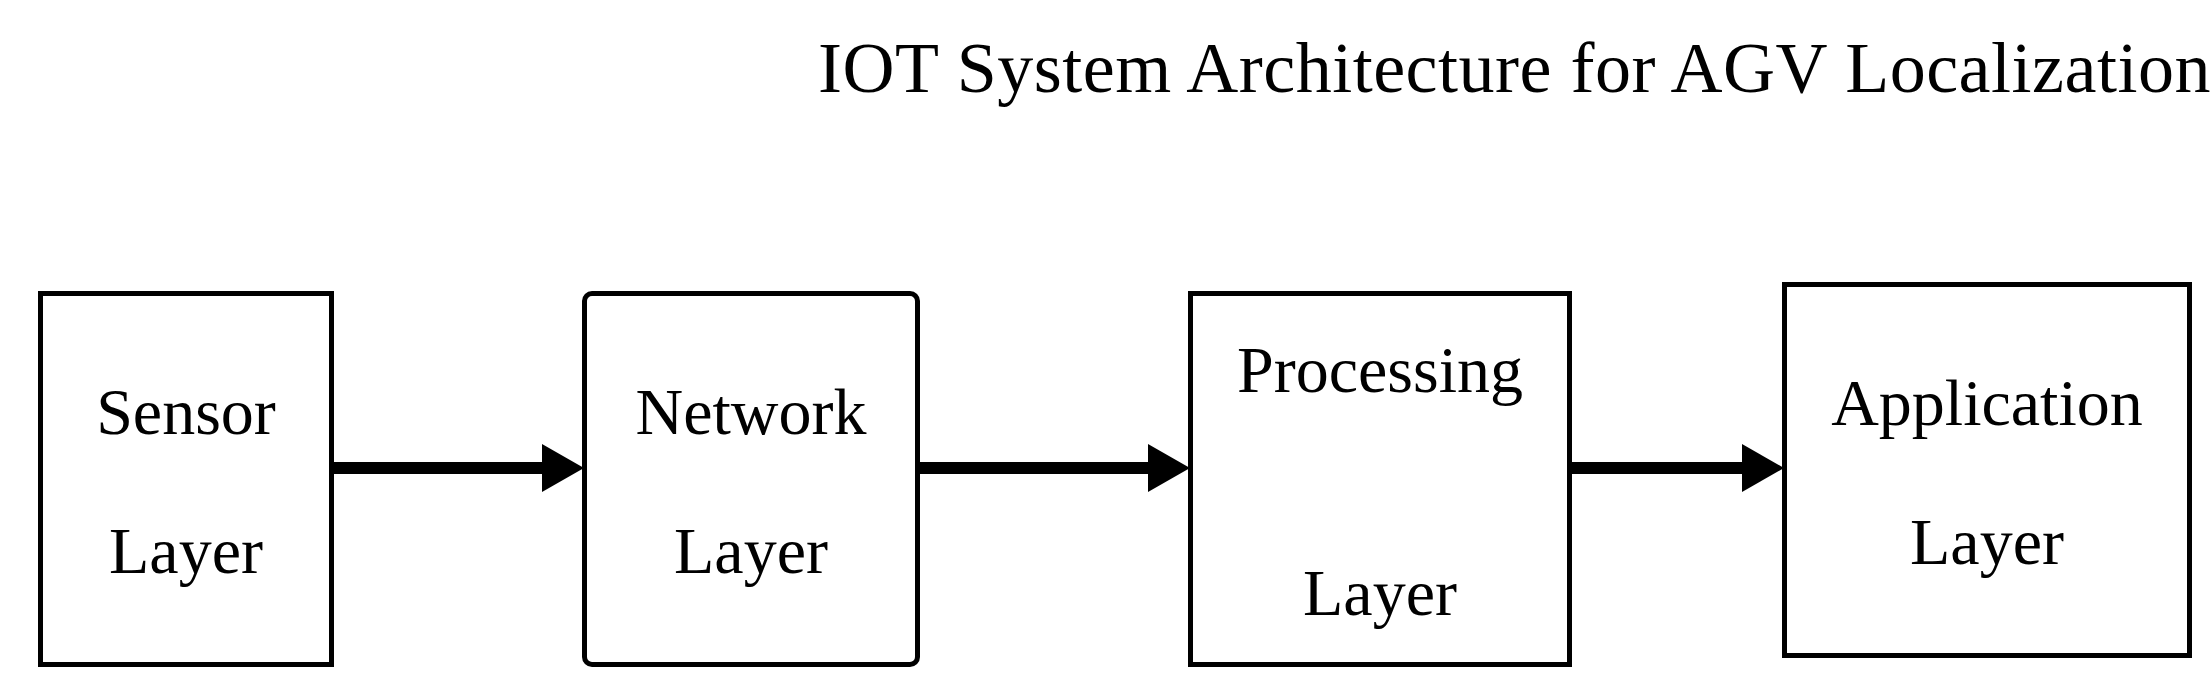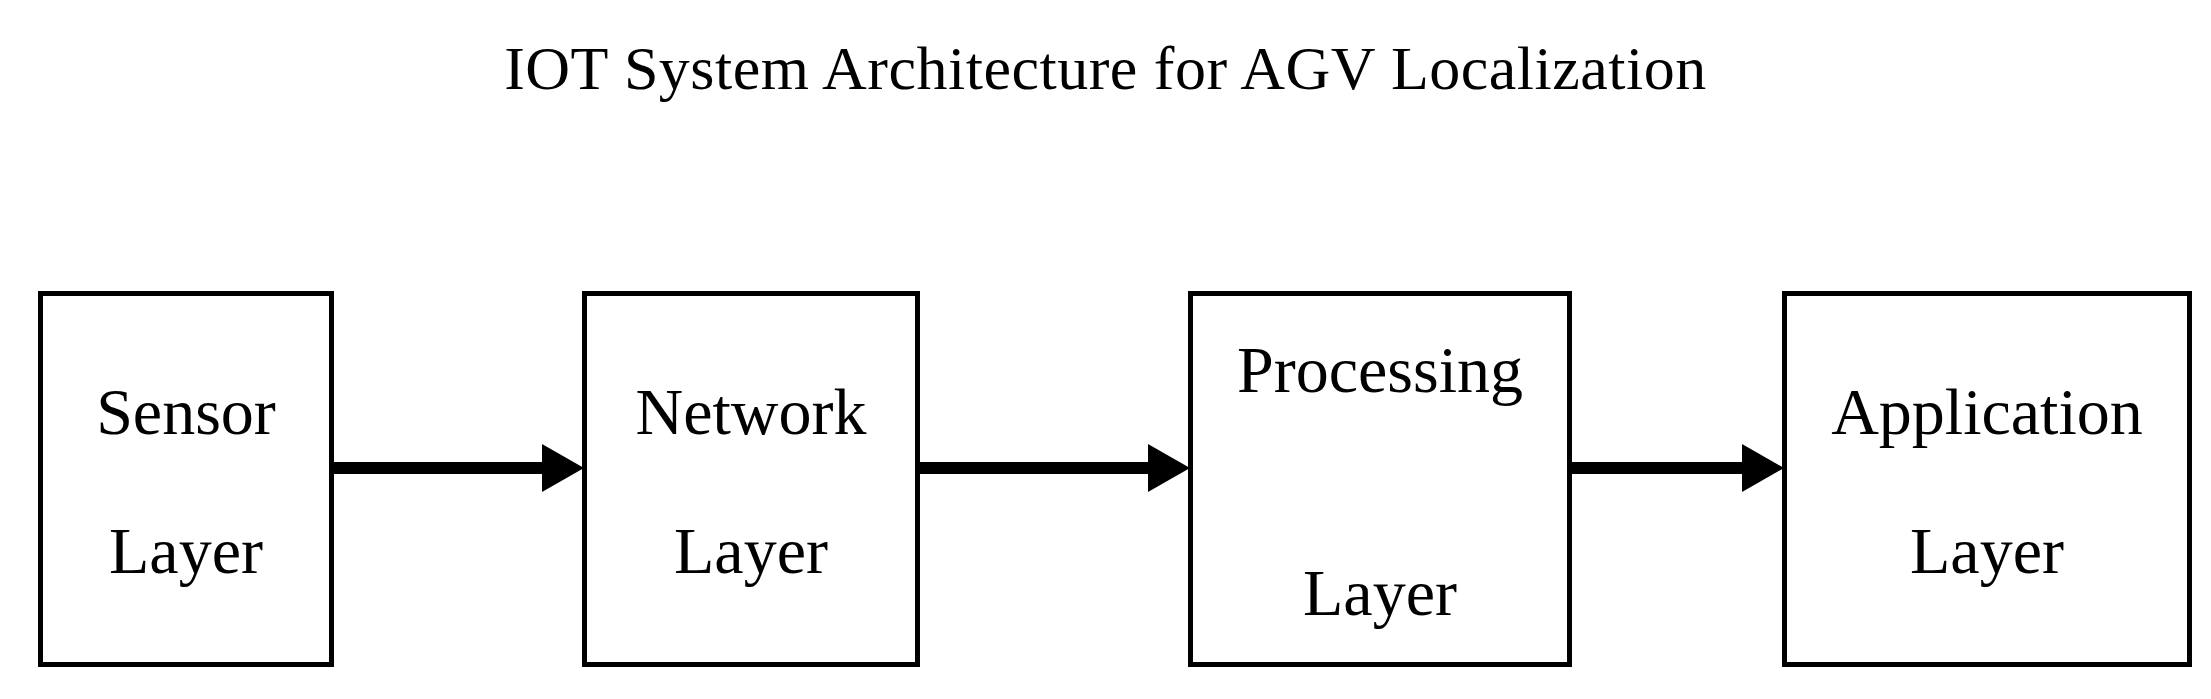--- a/index.html
+++ b/index.html
@@ -16,23 +16,23 @@
     overflow: hidden;
     font-family: "Liberation Serif", "DejaVu Serif", serif;
   }
 
   
   #diagram-title {
     position: absolute;
     left: 0;
     top: 16px;
     width: 2211px;
-    text-align: center;
+    text-align: right;
     font-family: "Liberation Serif", "DejaVu Serif", serif;
-    font-size: 62px;
+    font-size: 72px;
     font-weight: 400;
     line-height: 104px;
     color: #000000;
     letter-spacing: 0.5px;
     white-space: nowrap;
   }
 
   
   .layer-box {
     position: absolute;
@@ -49,23 +49,23 @@
     font-family: "Liberation Serif", "DejaVu Serif", serif;
     font-size: 66px;
     font-weight: 400;
     line-height: 139px;
     color: #000000;
     white-space: nowrap;
     text-align: center;
   }
 
   #box-sensor      { left: 38px;   top: 291px; width: 296px; height: 376px; }
-  #box-network     { left: 582px;  top: 291px; width: 338px; height: 376px; }
+  #box-network     { left: 582px;  top: 291px; width: 338px; height: 376px; border-radius: 10px; }
   #box-processing  { left: 1188px; top: 291px; width: 384px; height: 376px; justify-content: space-between; }
-  #box-application { left: 1782px; top: 291px; width: 410px; height: 376px; justify-content: center; }
+  #box-application { left: 1782px; top: 282px; width: 410px; height: 376px; justify-content: center; }
 
   
   .arrow {
     position: absolute;
     height: 50px;
     top: 443px;
   }
   .arrow svg { display: block; width: 100%; height: 100%; }
 
   #arrow-sensor-to-network     { left: 334px;  width: 250px; }

